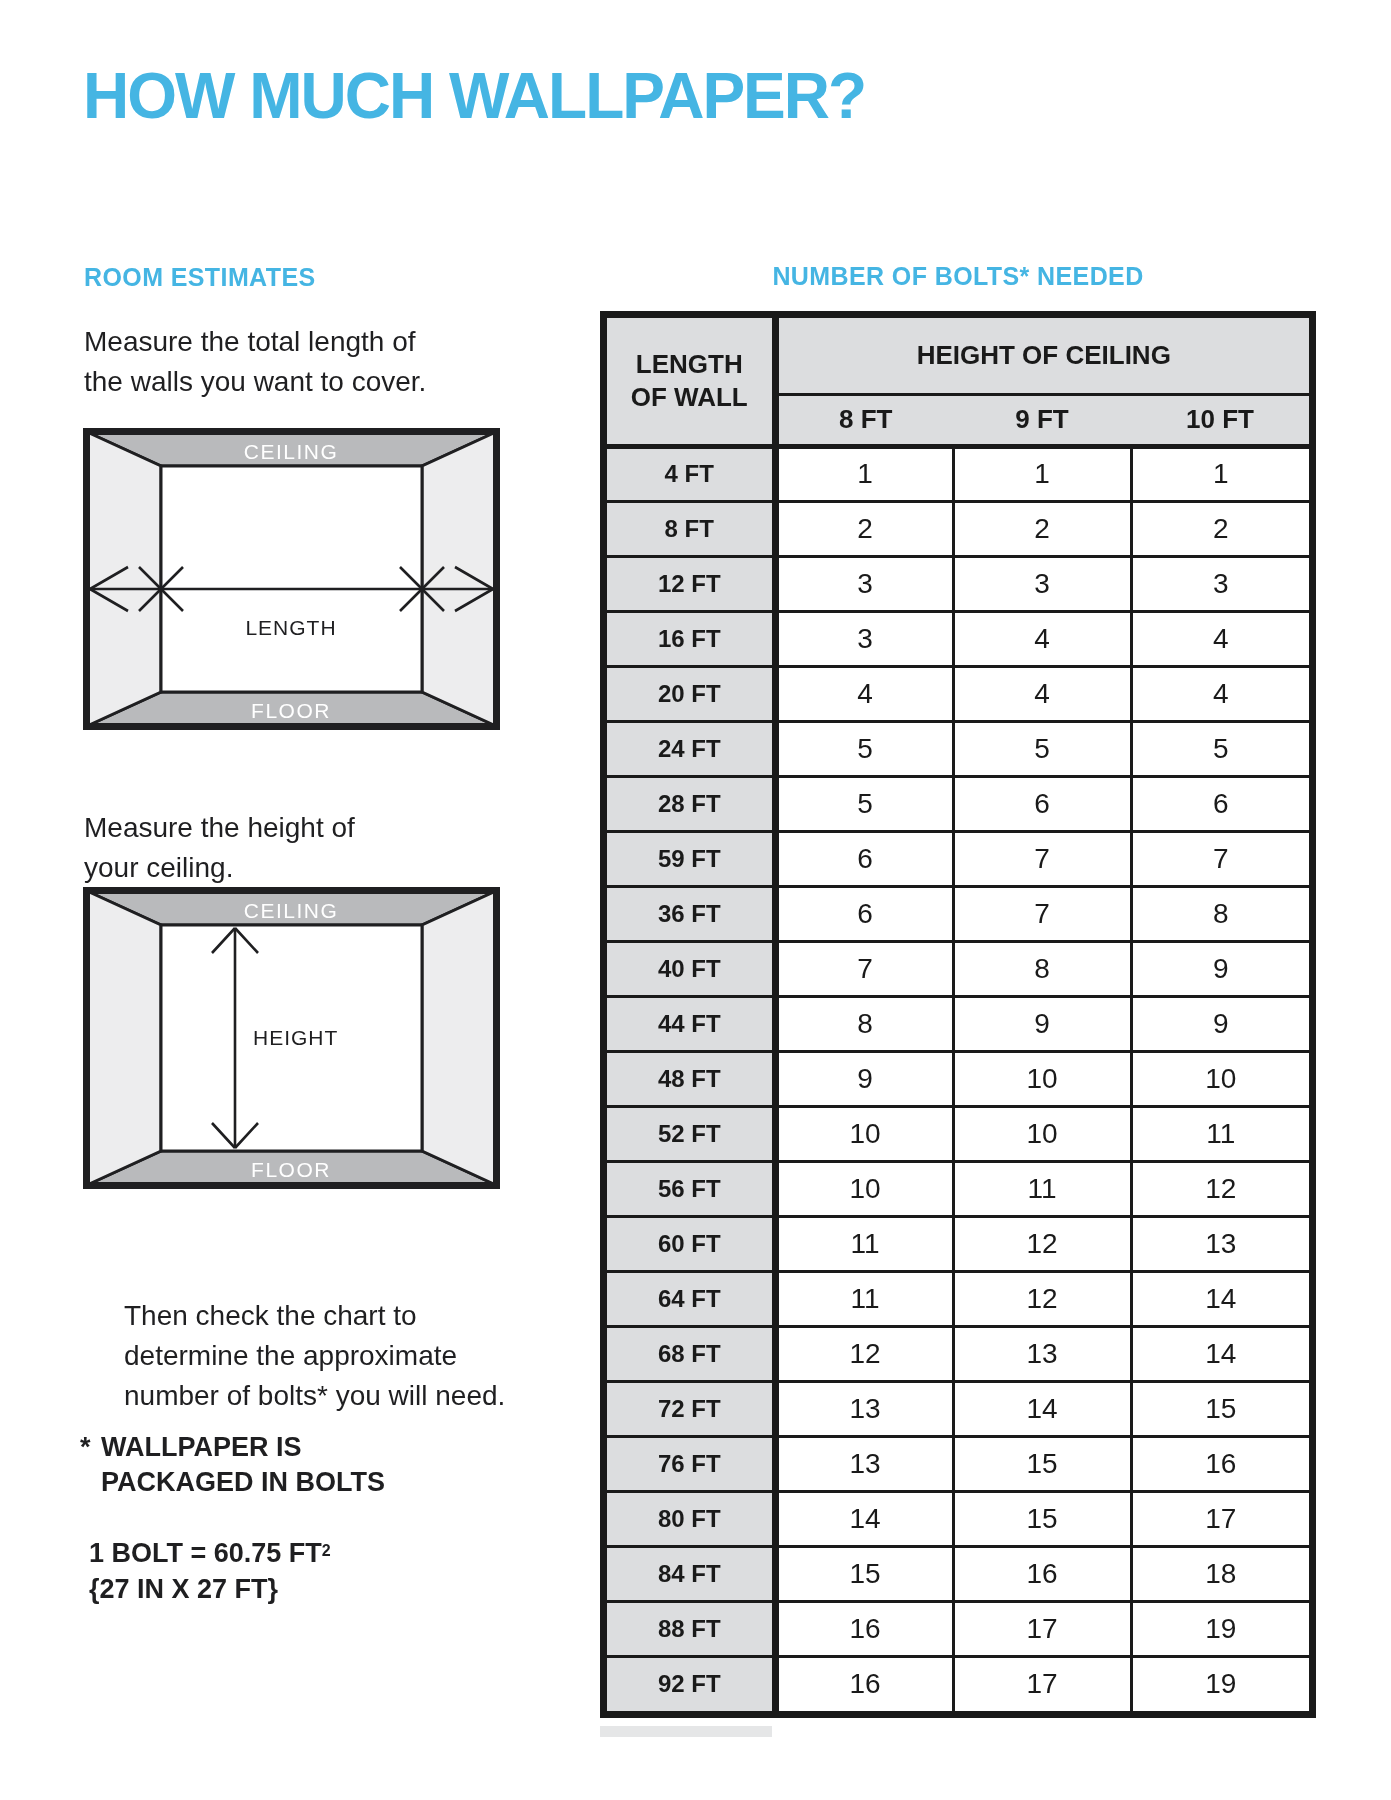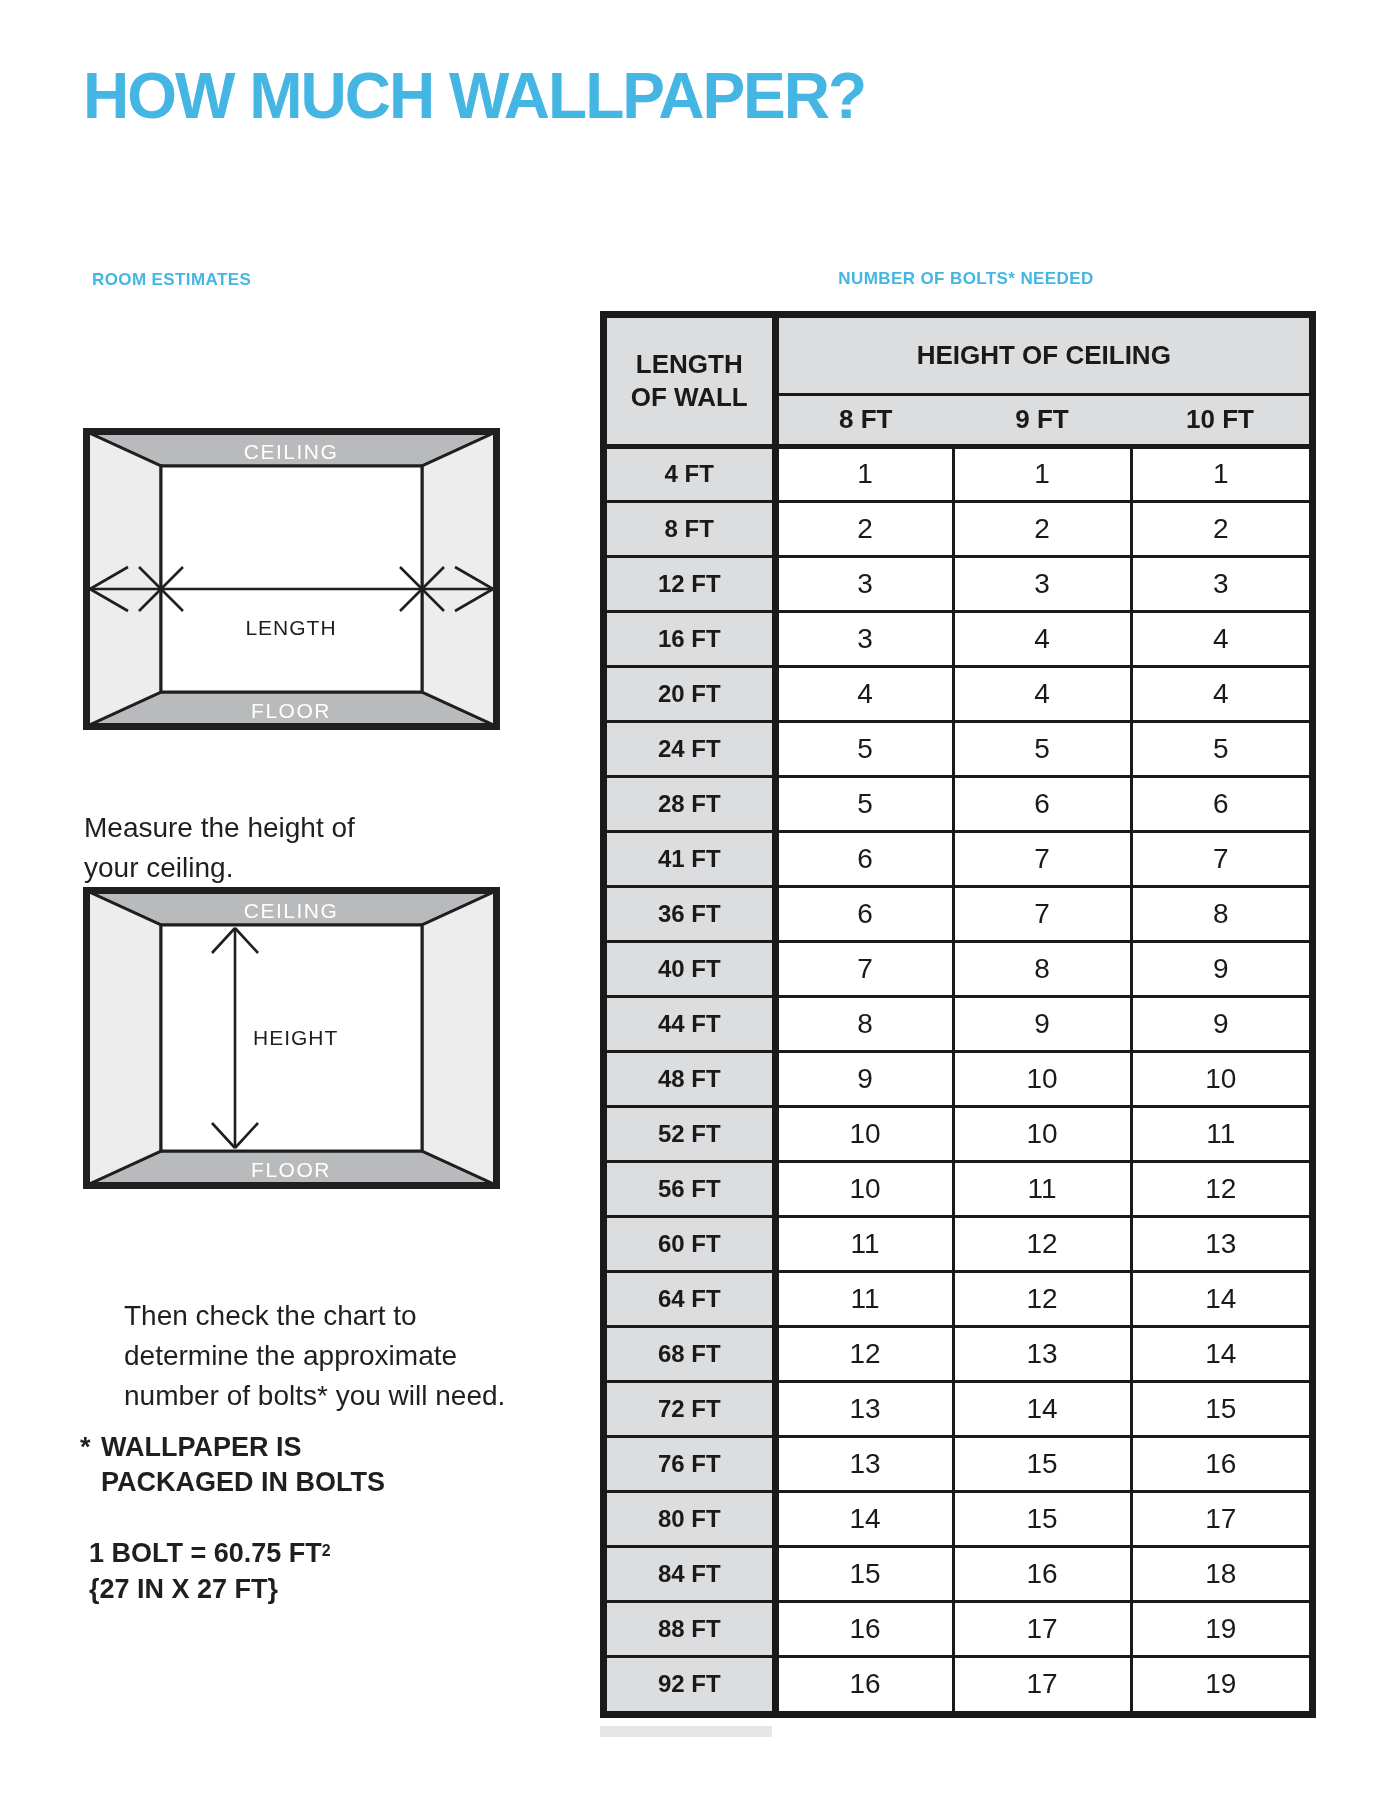--- a/index.html
+++ b/index.html
@@ -19,21 +19,21 @@
   }
   .page{position:relative;width:1391px;height:1800px;overflow:hidden;background:#fff;}
 
   
   .page-title{
     position:absolute;left:83px;top:64px;margin:0;
     font-size:64px;font-weight:bold;letter-spacing:-2px;
     color:var(--blue);line-height:1;
   }
   .section-heading{
-    position:absolute;margin:8px;font-size:17px;font-weight:bold;
+    position:absolute;margin:0;font-size:25px;font-weight:bold;
     letter-spacing:.4px;color:var(--blue);line-height:1.2;
   }
   #room-estimates-heading{left:84px;top:262px;}
   #table-heading{left:600px;top:261px;width:716px;text-align:center;}
 
   
   .body-text{
     position:absolute;left:84px;margin:0;
     font-size:28px;line-height:40px;color:var(--ink);
   }
@@ -116,20 +116,24 @@
 </style>
 </head>
 <body>
 
 <div class="page">
 
   <h1 class="page-title">HOW MUCH WALLPAPER?</h1>
 
   <h2 class="section-heading" id="room-estimates-heading">ROOM ESTIMATES</h2>
 
+  <p class="body-text" id="para-length">
+    <span>Measure the total length of</span><br>
+    <span>the walls you want to cover.</span>
+  </p>
 
   <div class="diagram" id="diagram-length">
     <svg width="417" height="302" viewBox="0 0 417 302">
       <g stroke="#1f1f21" stroke-width="3">
         <polygon points="4,4 413,4 339,38 78,38" fill="#b9babc"></polygon>
         <polygon points="78,264 339,264 413,298 4,298" fill="#b9babc"></polygon>
         <polygon points="4,4 78,38 78,264 4,298" fill="#ededee"></polygon>
         <polygon points="413,4 339,38 339,264 413,298" fill="#ededee"></polygon>
         <rect x="78" y="38" width="261" height="226" fill="#ffffff"></rect>
       </g>
@@ -253,21 +257,21 @@
             <td>5</td>
             <td>5</td>
           </tr>
           <tr>
             <th class="rowlabel">28 FT</th>
             <td>5</td>
             <td>6</td>
             <td>6</td>
           </tr>
           <tr>
-            <th class="rowlabel">41 FT</th>
+            <th class="rowlabel">59 FT</th>
             <td>6</td>
             <td>7</td>
             <td>7</td>
           </tr>
           <tr>
             <th class="rowlabel">36 FT</th>
             <td>6</td>
             <td>7</td>
             <td>8</td>
           </tr>

